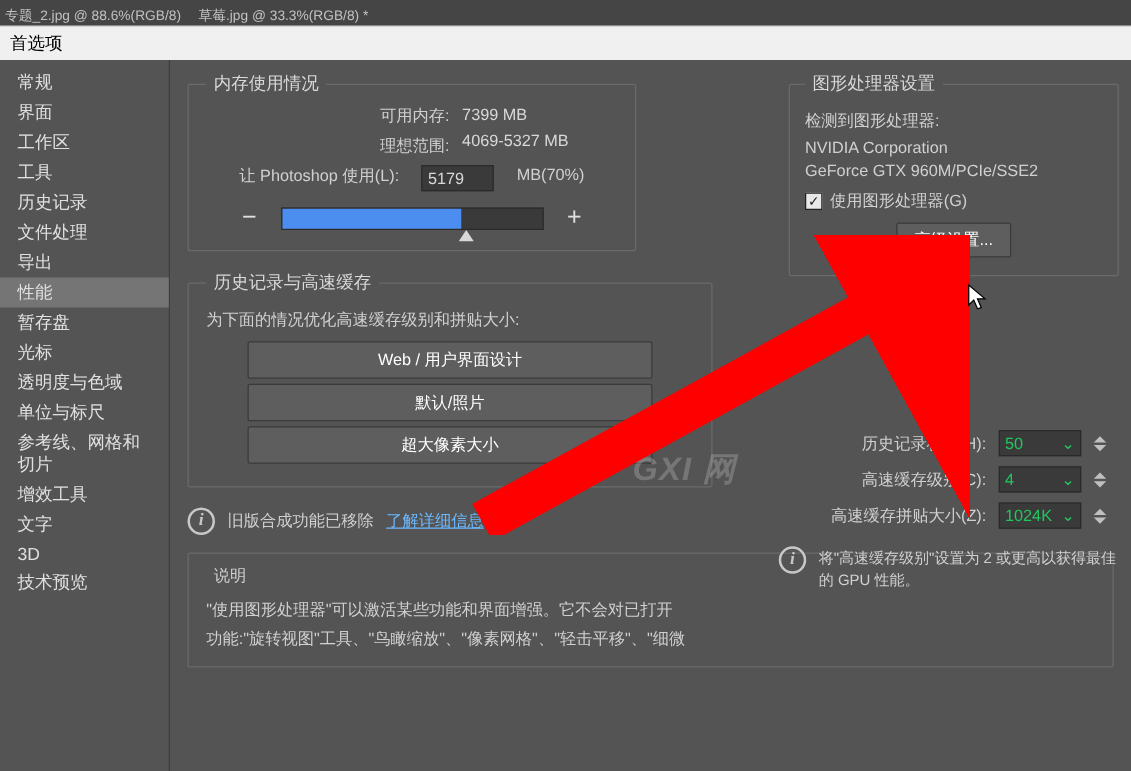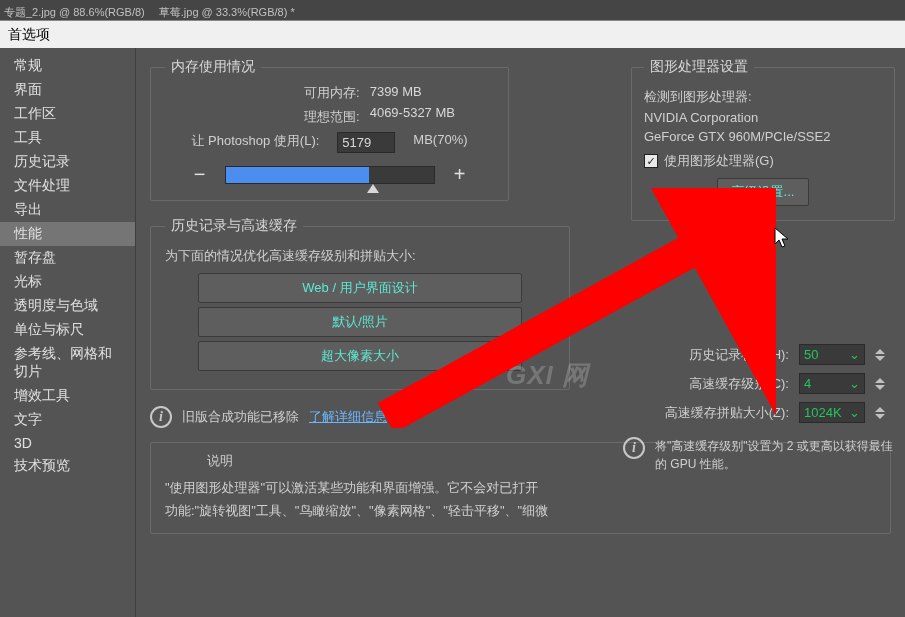--- a/index.html
+++ b/index.html
@@ -141,21 +141,21 @@
       border: 1px solid #222;
       display: flex;
       align-items: center;
       justify-content: center;
       font-size: 11px;
       color: #222;
     }
     .btn {
       background: #5e5e5e;
       border: 1px solid #3a3a3a;
-      color: #5eead4;
+      color: #ffffff;
       padding: 4px 14px;
       font-size: 13px;
       cursor: pointer;
       border-radius: 2px;
     }
     .btn-wide {
       display: block;
       width: 324px;
       margin: 4px auto;
       text-align: center;
@@ -237,21 +237,20 @@
       border: 1px solid #6a6a6a;
       border-radius: 2px;
       padding: 10px 14px;
     }
     .desc-box .desc-legend {
       background: #545454;
       padding: 0 6px;
       margin-top: -18px;
       margin-bottom: 6px;
       display: inline-block;
-      margin-left: 36px;
     }
     .desc-text { font-size: 13px; line-height: 1.8; }
     .red-arrow {
       position: absolute;
       top: 140px;
       left: 240px;
       pointer-events: none;
       z-index: 10;
     }
     .cursor {

